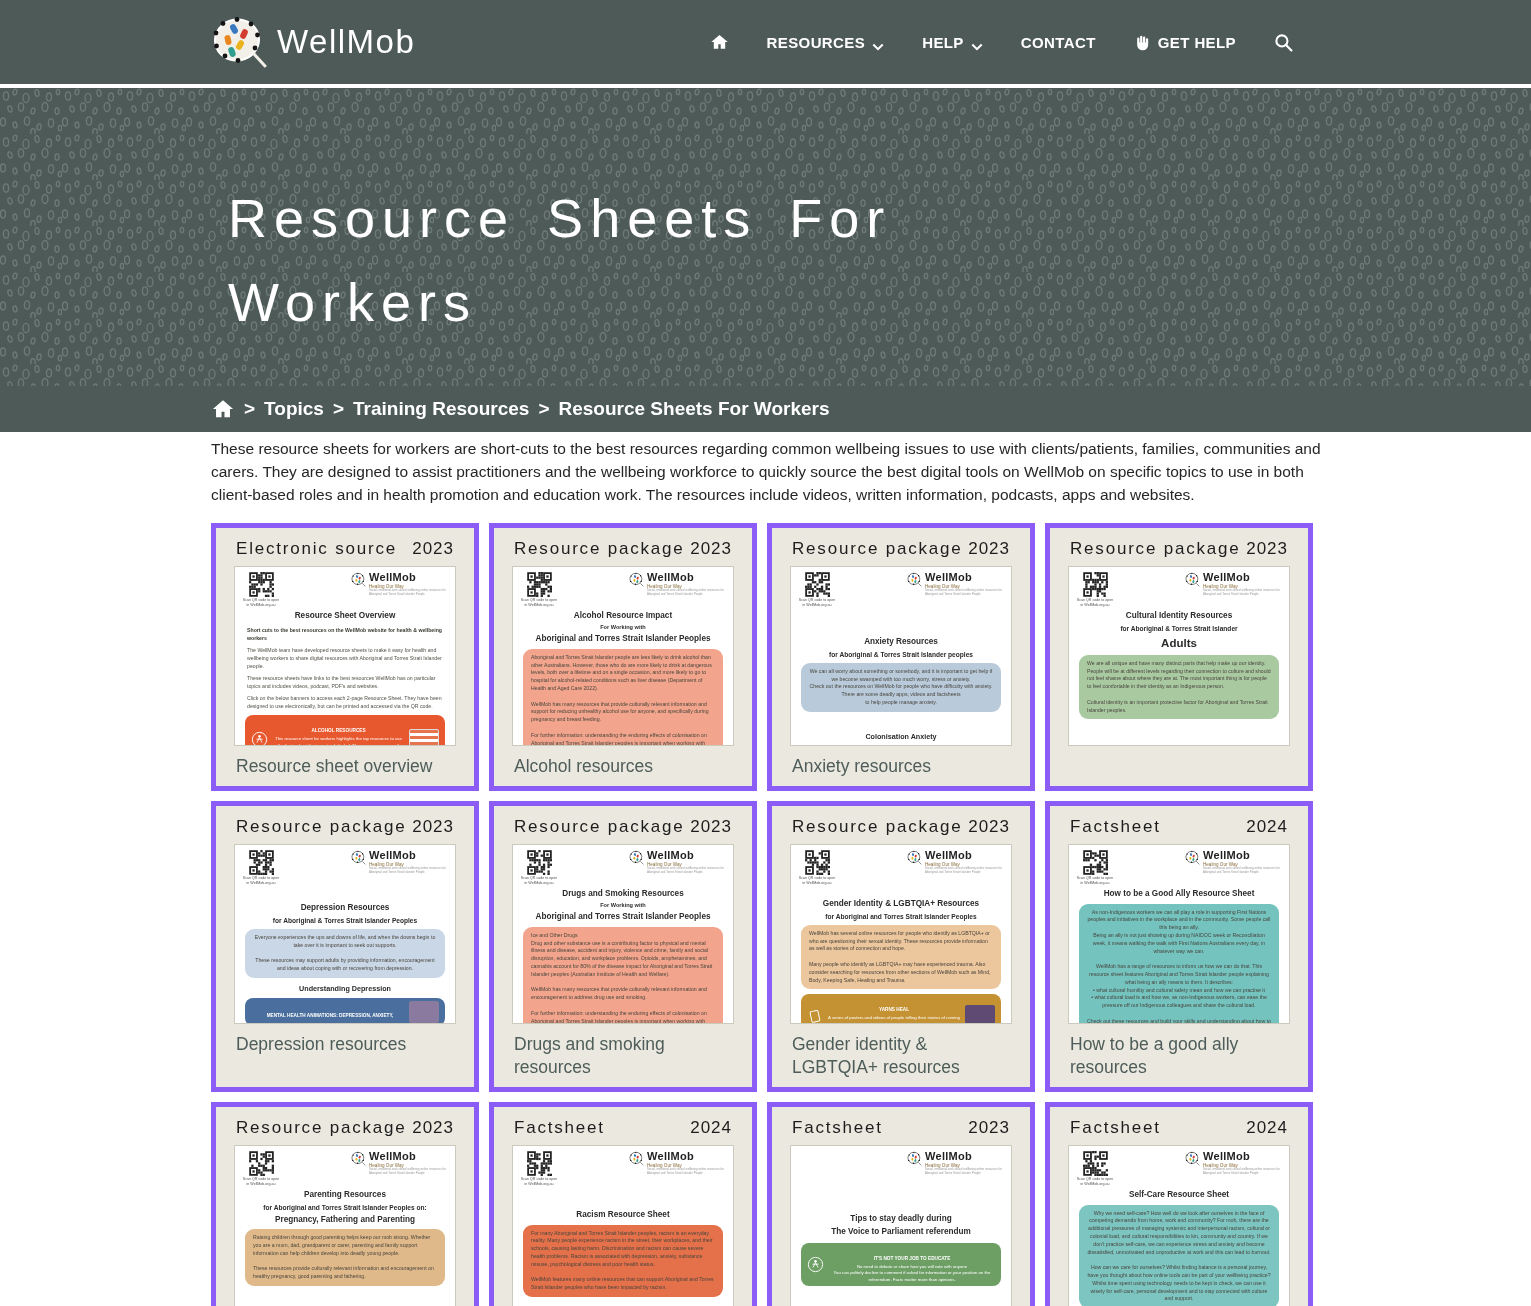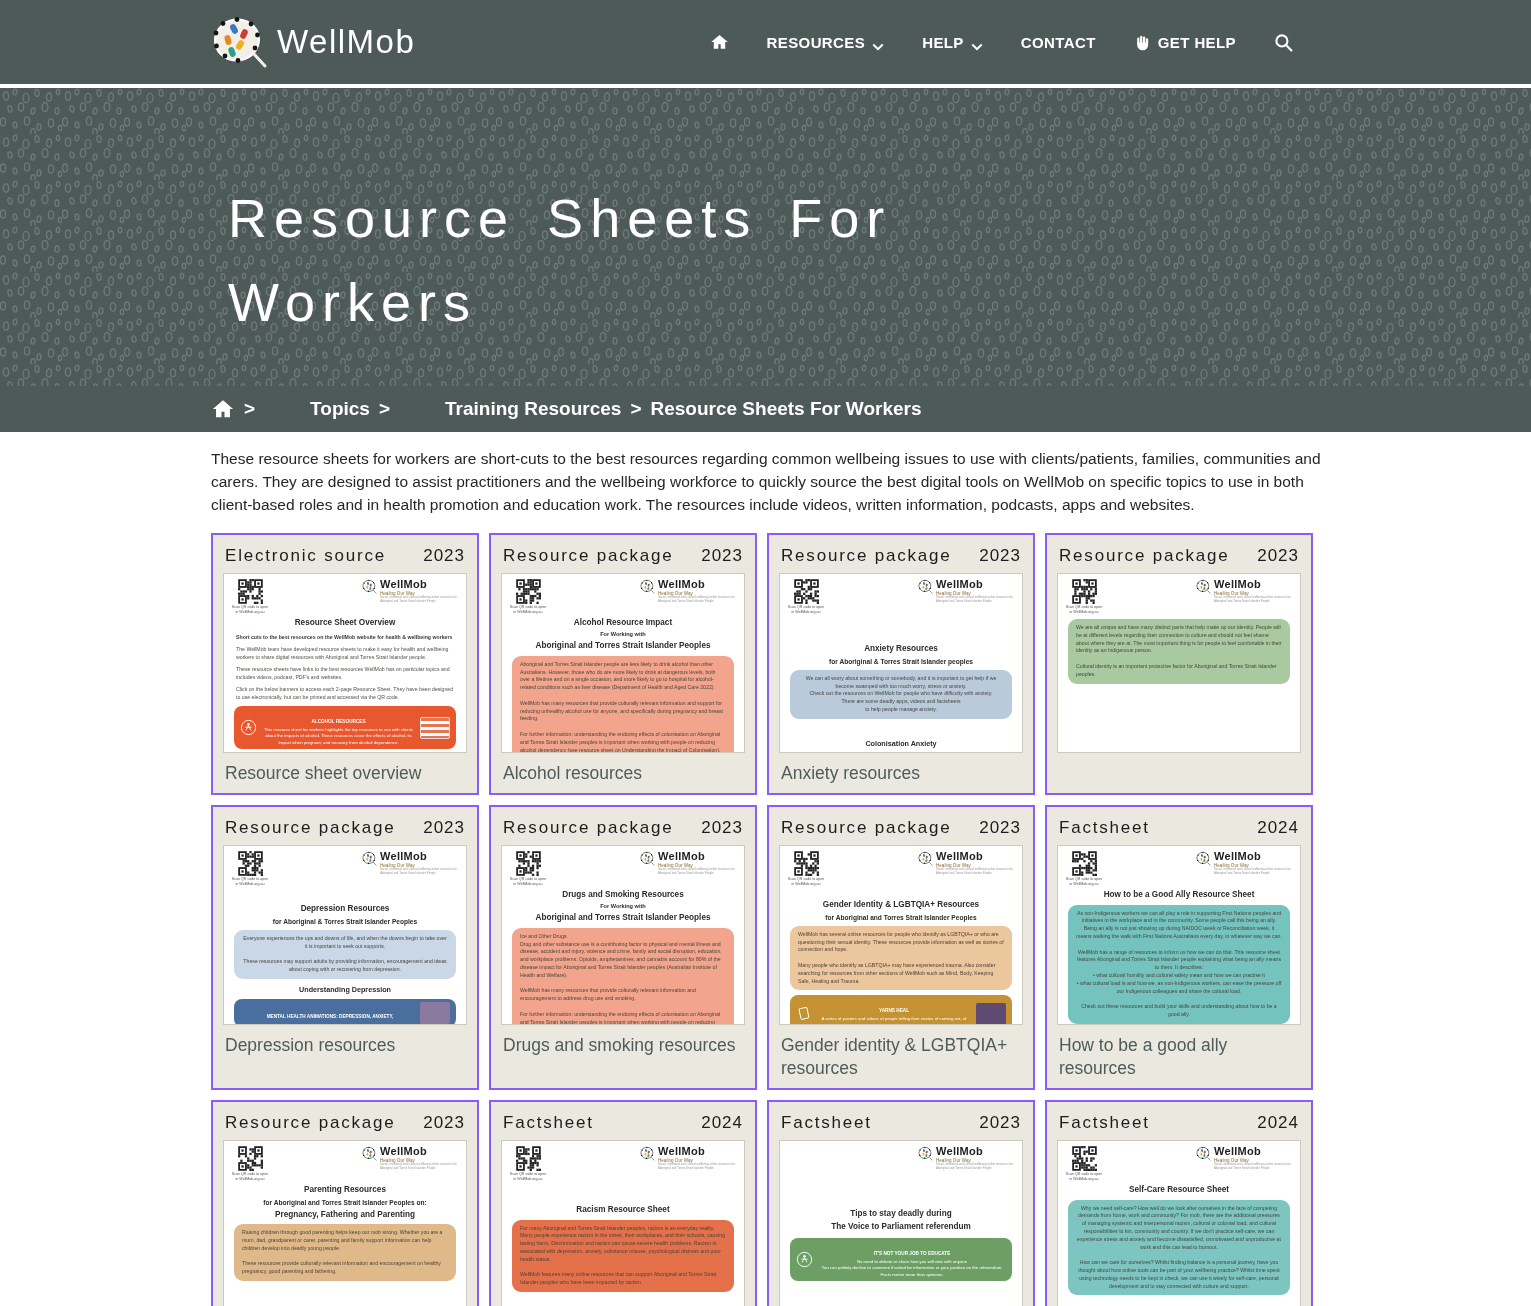--- a/index.html
+++ b/index.html
@@ -15,26 +15,26 @@
   .nav{display:flex;align-items:center;gap:38px;}
   .nav-item{color:#fff;font-weight:700;font-size:15px;letter-spacing:.4px;display:flex;align-items:flex-end;gap:7px;cursor:pointer;white-space:nowrap;}
   .divider{height:4px;background:#fff;}
   
   .hero{height:298px;background:#4d5a57;position:relative;overflow:hidden;}
   .hero .pattern{position:absolute;left:0;top:0;width:100%;height:100%;}
   .hero-title{position:absolute;left:228px;top:52px;font-size:54px;color:#fff;letter-spacing:7px;word-spacing:10px;line-height:84px;font-weight:400;max-width:780px;}
   
   .crumbs{height:46px;background:#4d5a57;display:flex;align-items:center;padding-left:211px;gap:9px;color:#fff;font-size:19px;font-weight:600;}
   .bc-item{cursor:default;}
-  .bc-item[data-interactable="true"]{cursor:pointer;margin-left:46px;}
+  .bc-item[data-interactable="true"]{cursor:pointer;}
   
-  .intro{margin:15px 208px 0 211px;font-size:15.5px;line-height:23px;color:#262626;}
+  .intro{margin:5px 208px 0 211px;font-size:15.5px;line-height:23px;color:#262626;}
   
   .grid{margin:17px 0 0 211px;width:1104px;display:grid;grid-template-columns:repeat(4,268px);gap:10px;}
-  .card{background:#ebe8df;border:2px solid #8b5cf6;padding:9px 10px 6px;cursor:pointer;}
+  .card{background:#ebe8df;border:5px solid #8b5cf6;padding:9px 18px 6px;cursor:pointer;}
   .card-head{display:flex;justify-content:space-between;align-items:baseline;font-size:17px;color:#1d1d1d;letter-spacing:1.8px;padding:2px 2px 7px;}
   .card-year{letter-spacing:1px;}
   .thumb{background:#fff;border:1px solid #ccc9bd;height:180px;overflow:hidden;padding:5px 6px;position:relative;}
   .caption{font-size:17.5px;color:#4e5d5a;padding:9px 2px 2px;line-height:23px;}
   
   .thumb-top{display:flex;justify-content:space-between;align-items:flex-start;min-height:30px;}
   .qr-wrap{width:40px;text-align:center;}
   .qr-svg{width:25px;height:25px;display:block;margin:0 auto;}
   .qr-cap{font-size:3.6px;color:#555;line-height:1.4;margin-top:1px;}
   .mini-logo{display:flex;gap:3px;align-items:flex-start;text-align:right;flex-direction:row;}
@@ -527,20 +527,25 @@
     <rect x="12" y="13" width="3" height="4.6" rx="1.5" fill="#2e9e8e" transform="rotate(18 13.5 15)"></rect>
     <path d="M18 18 L23 23" stroke="#555" stroke-width="1"></path>
   </svg>
       <div class="ml-txt">
         <div class="ml-brand" data-interactable="false">WellMob</div>
         <div class="ml-tag" data-interactable="false">Healing Our Way</div>
         <div class="ml-fine" data-interactable="false">Social, emotional and cultural wellbeing online resources for Aboriginal and Torres Strait Islander People</div>
       </div>
     </div>
         </div>
+        <div data-interactable="false">
+          <div class="t-title sz-lg">Cultural Identity Resources</div>
+          <div class="t-title sz-md">for Aboriginal &amp; Torres Strait Islander</div>
+          <div class="t-title sz-xl">Adults</div>
+        </div>
         <div class="t-box" data-interactable="false" style="background: rgb(169, 201, 161);">We are all unique and have many distinct parts that help make up our identity. People will be at different levels regarding their connection to culture and should not feel shame about where they are at. The most important thing is for people to feel comfortable in their identity as an Indigenous person.
 
 Cultural identity is an important protective factor for Aboriginal and Torres Strait Islander peoples.</div>
       </div>
     </div>
     <div class="card" data-interactable="true">
       <div class="card-head" data-interactable="false">
         <span class="card-type" data-interactable="false">Resource package</span>
         <span class="card-year" data-interactable="false">2023</span>
       </div>

